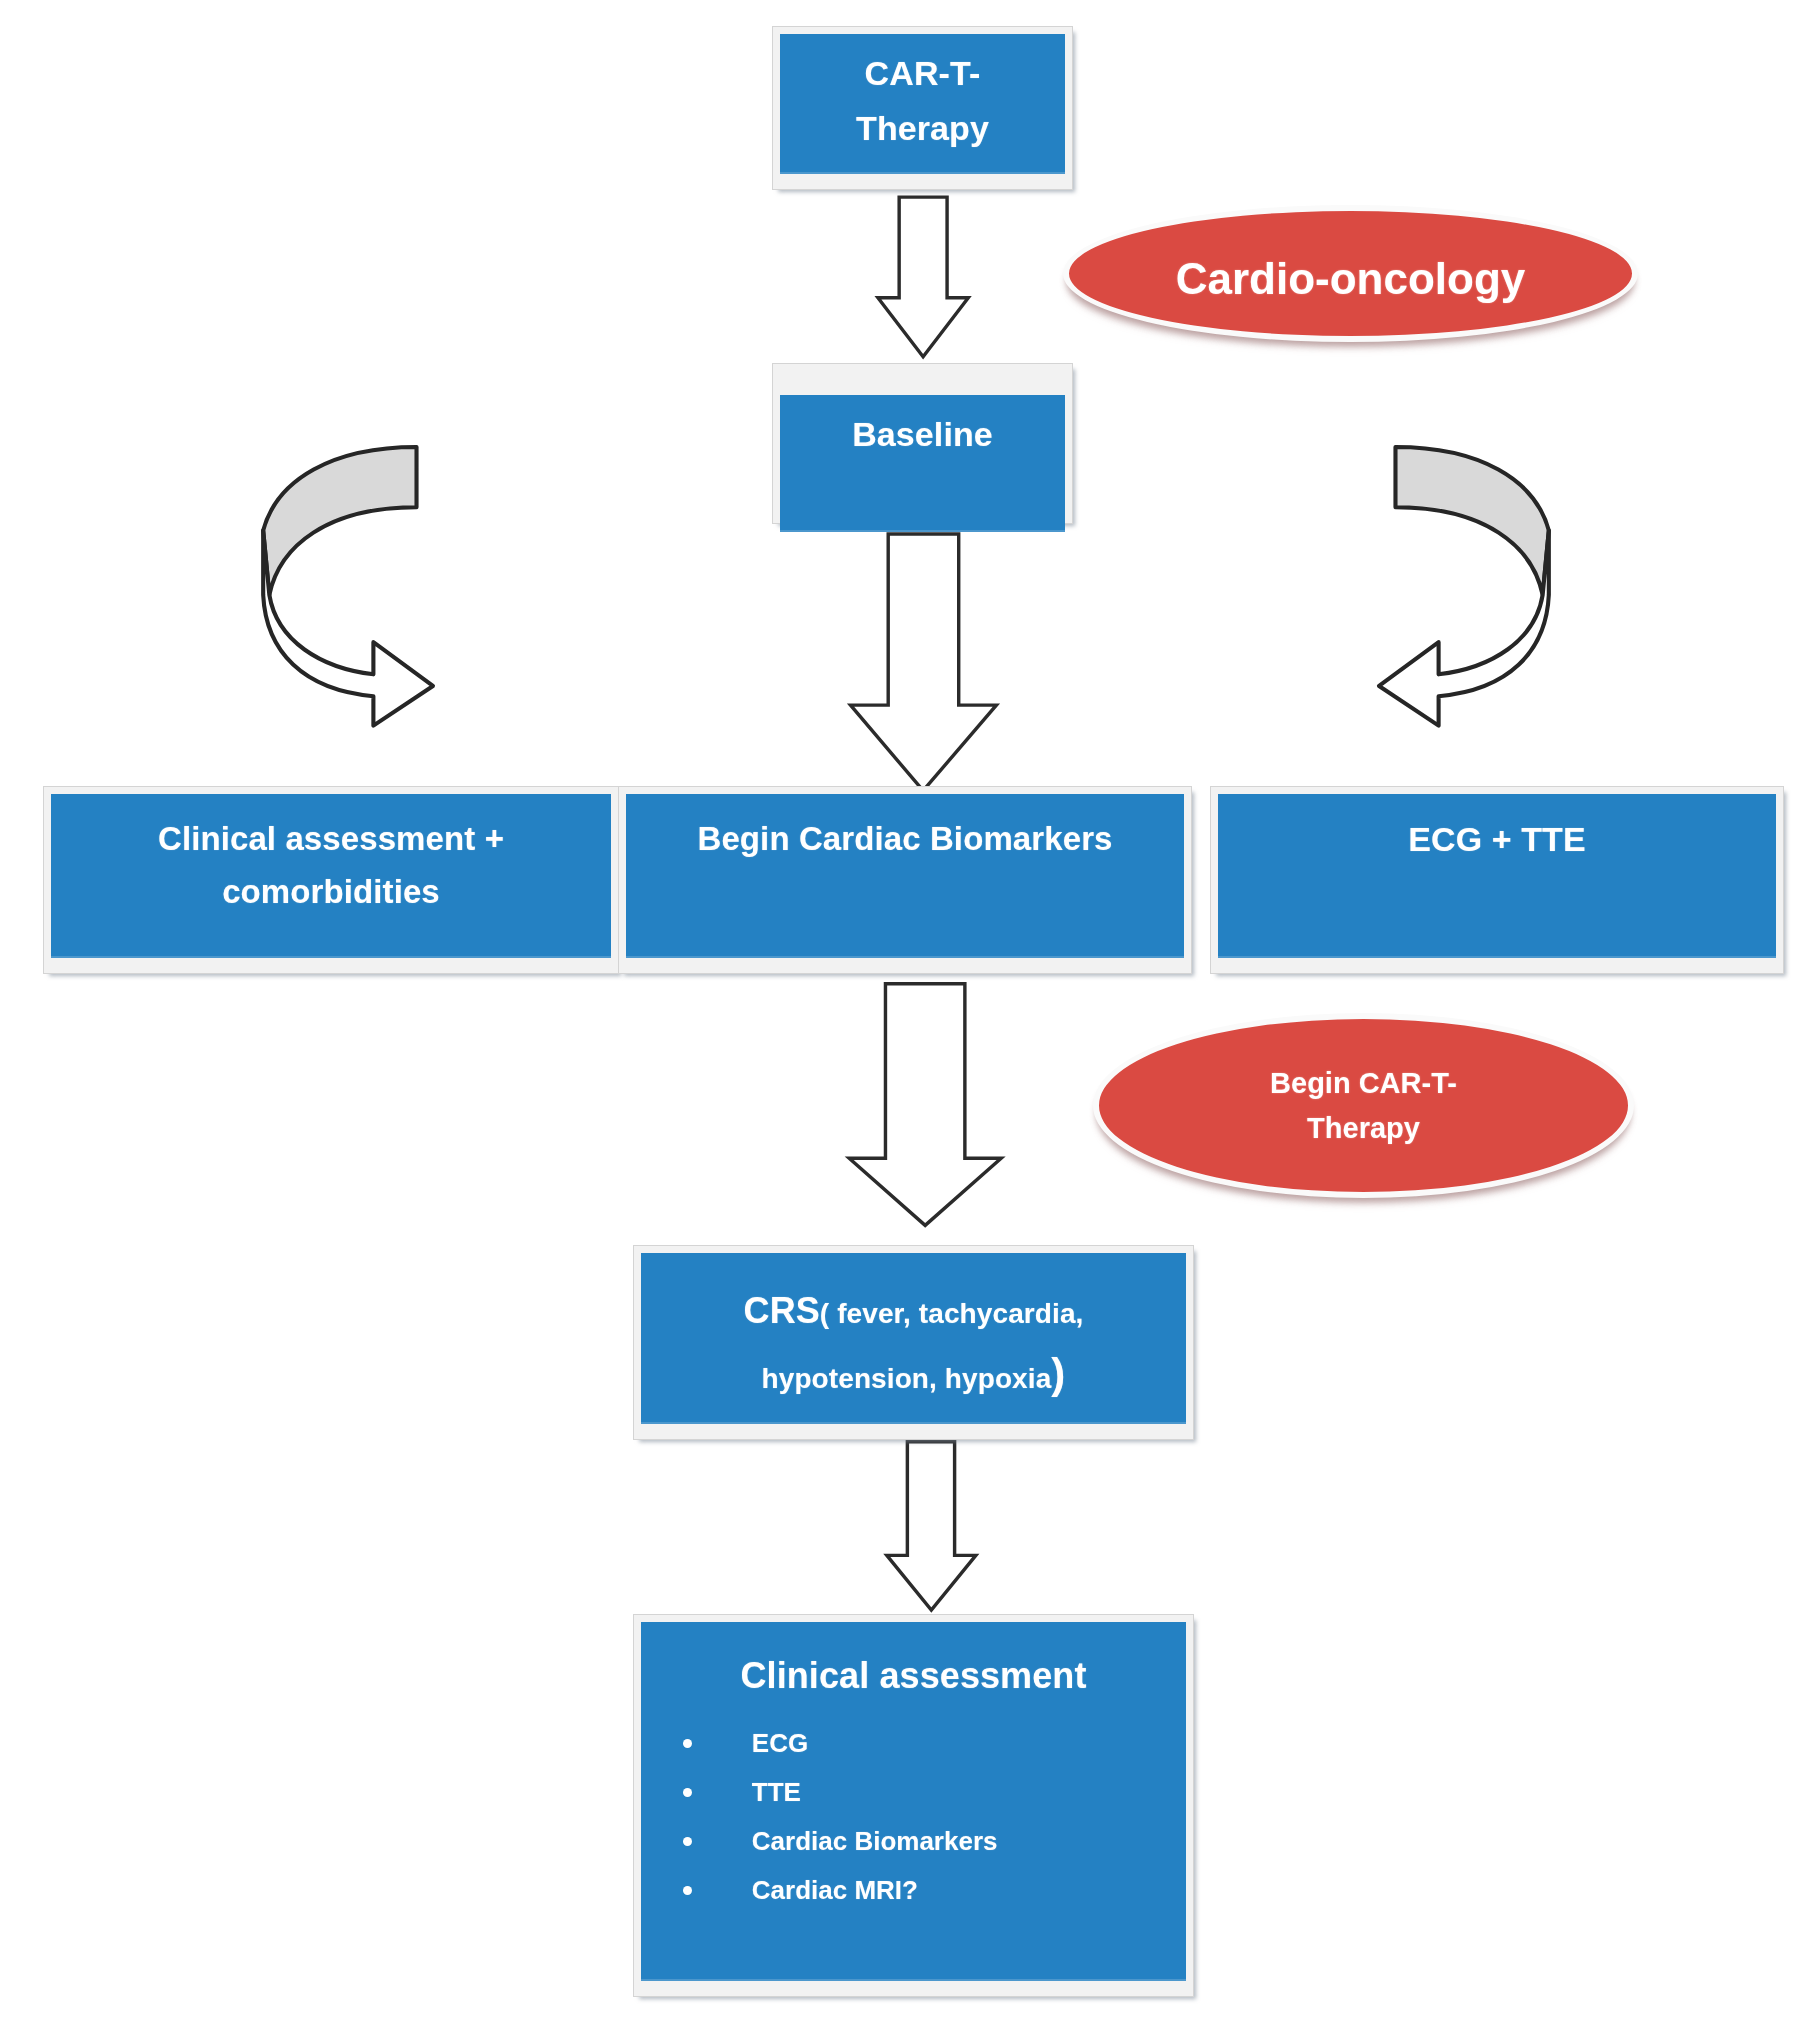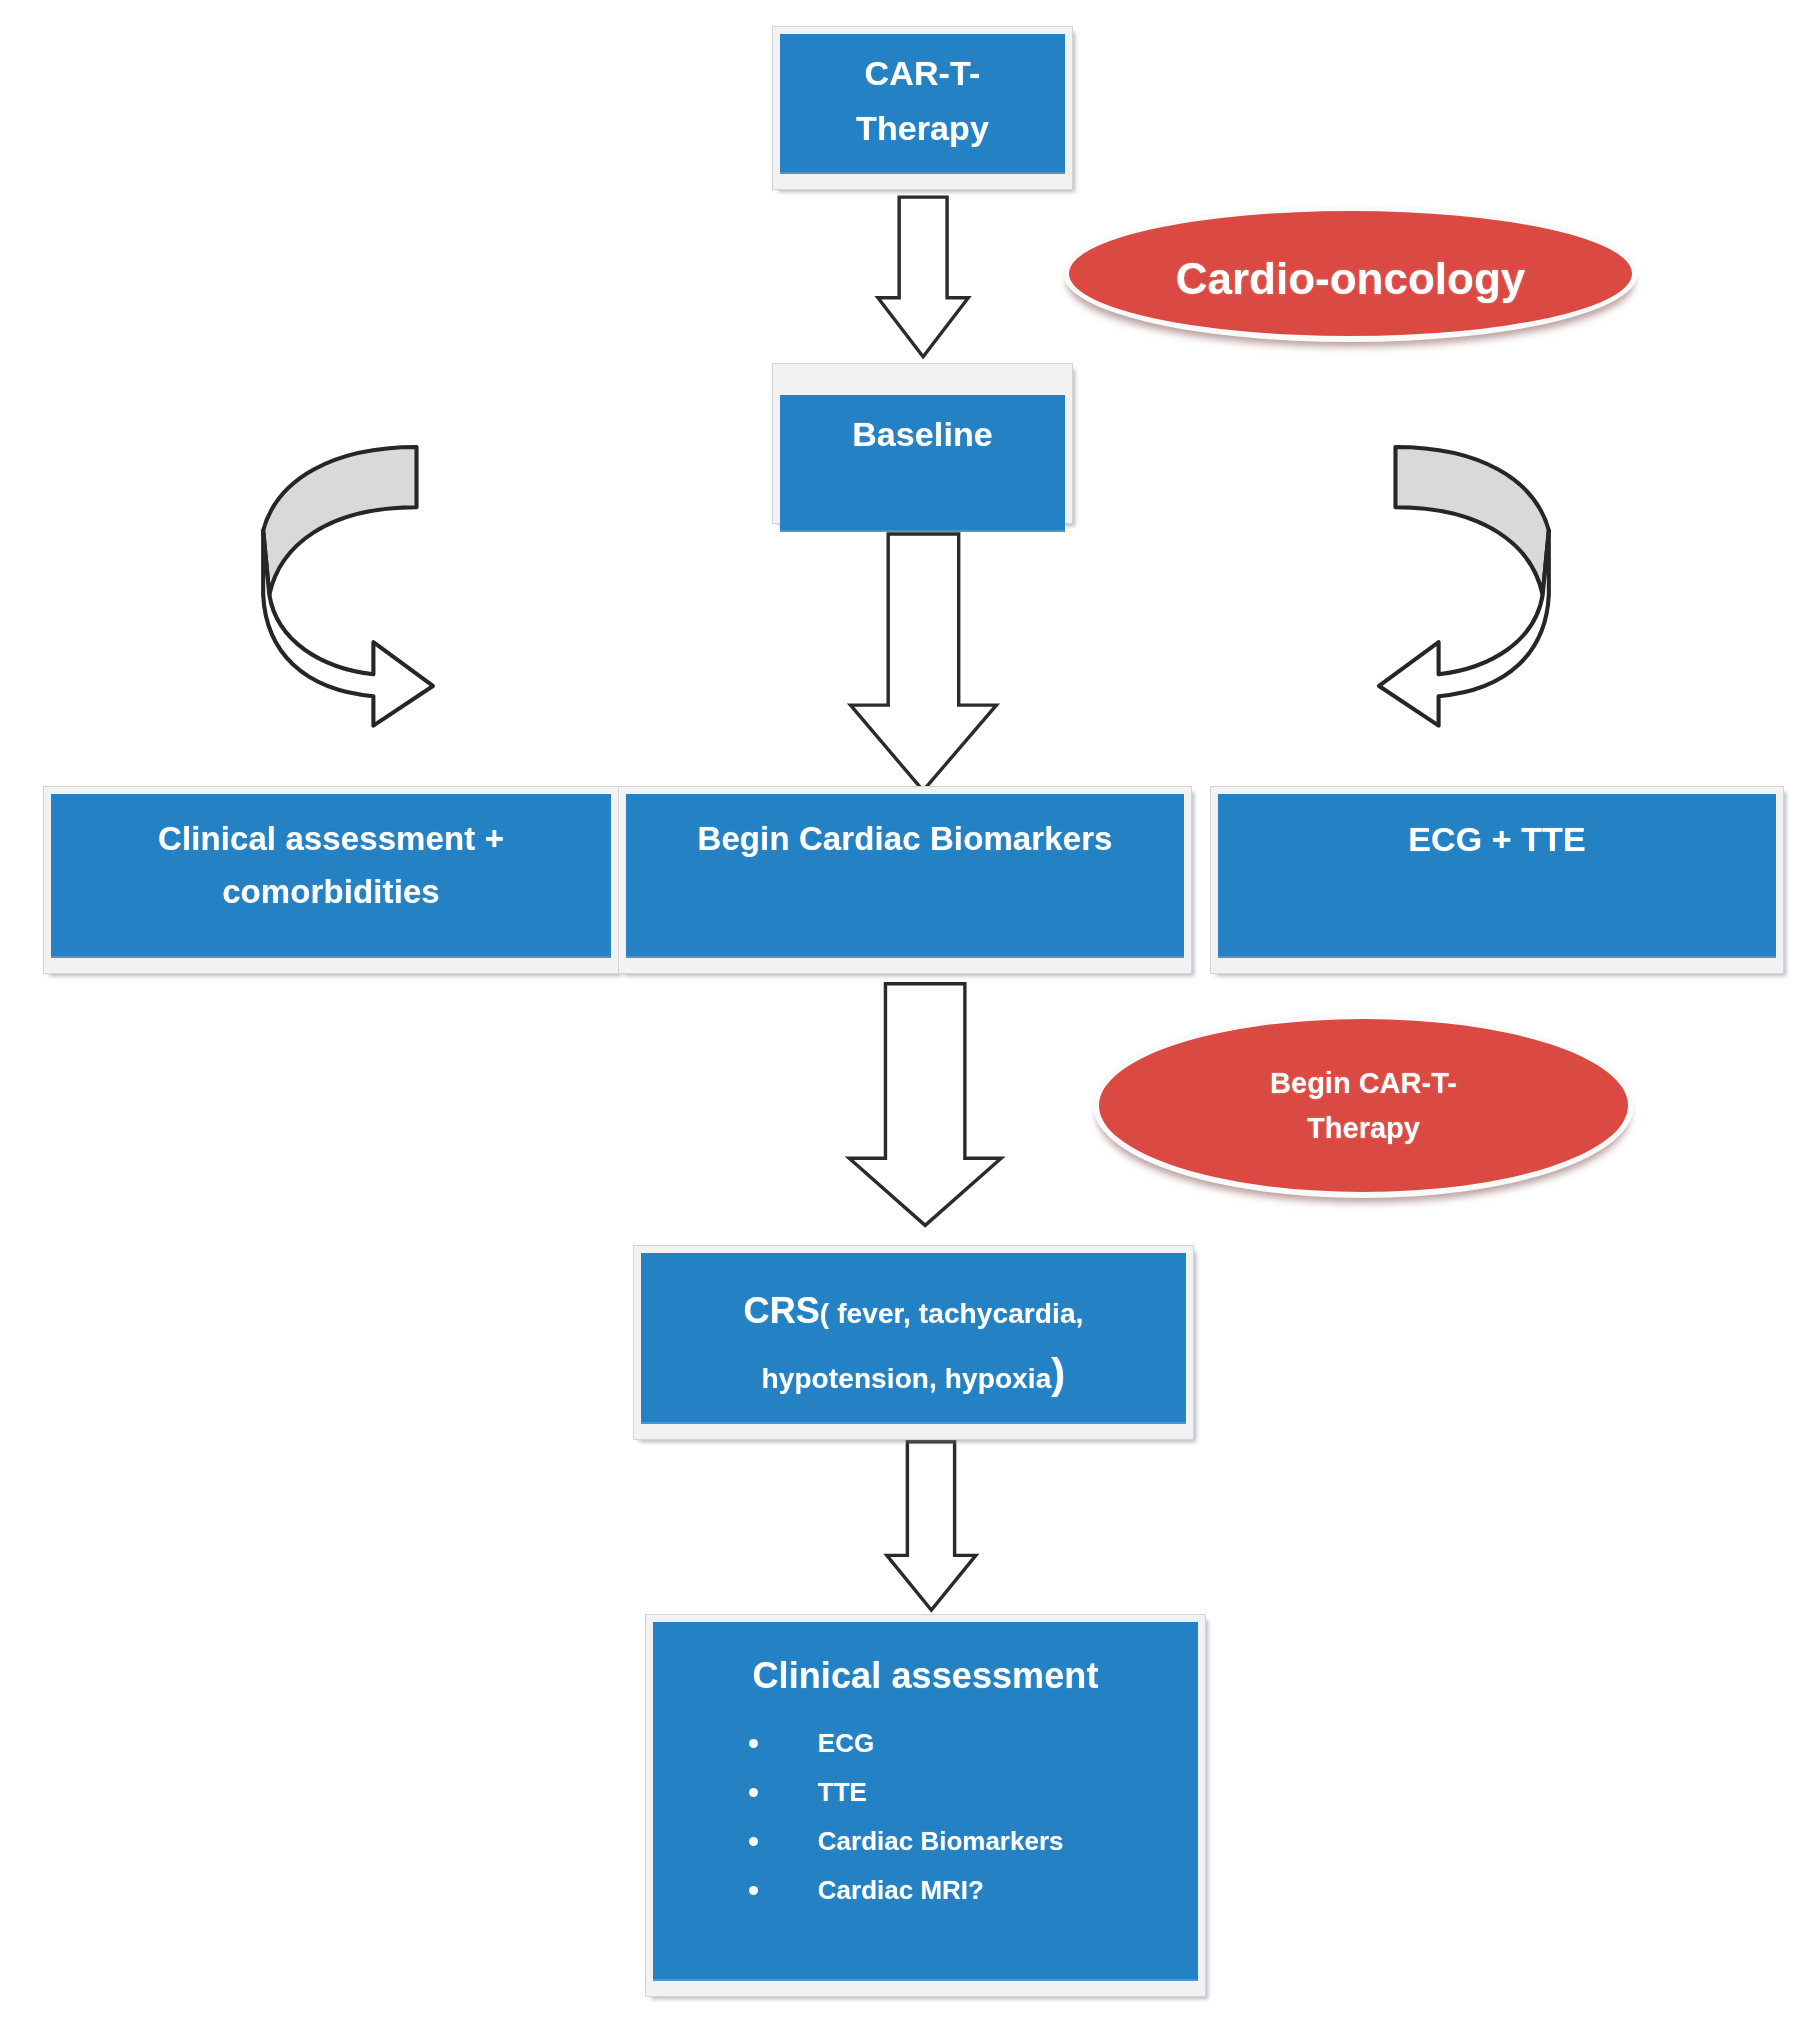--- a/index.html
+++ b/index.html
@@ -69,21 +69,21 @@
     text-shadow: 0 0 2.1px rgba(255,220,210,0.45);
   }
 
   
   .bullets {
     margin-top: 23px;
     width: 100%;
     display: flex;
     flex-direction: column;
     align-items: flex-start;
-    padding-left: 96px;
+    padding-left: 42px;
     box-sizing: border-box;
   }
   .bullet-row {
     display: flex;
     align-items: center;
     margin-bottom: 18px;
   }
   .bullet-dot {
     width: 9px;
     height: 9px;
@@ -196,21 +196,21 @@
   <div class="node-box" style="left:633px; top:1245px; width:561px; height:195px;">
     <div class="fill" style="padding-top:29px;">
       <div class="label" style="font-size:27px;">
         <span style="font-size:36px;">CRS</span><span style="font-size:28px; font-weight:bold;">( fever, tachycardia,</span>
         <br>
         <span style="font-size:28px; font-weight:bold;">hypotension, hypoxia</span><span style="font-size:42px;">)</span>
       </div>
     </div>
   </div>
 
-  <div class="node-box" style="left:633px; top:1614px; width:561px; height:383px;margin-left:12px;">
+  <div class="node-box" style="left:633px; top:1614px; width:561px; height:383px;">
     <div class="fill" style="padding-top:25px;">
       <div class="label" style="font-size:36px;">Clinical assessment</div>
 
       <div class="bullets">
         <div class="bullet-row">
           <span class="bullet-dot"></span>
           <span class="bullet-text">ECG</span>
         </div>
         <div class="bullet-row">
           <span class="bullet-dot"></span>

